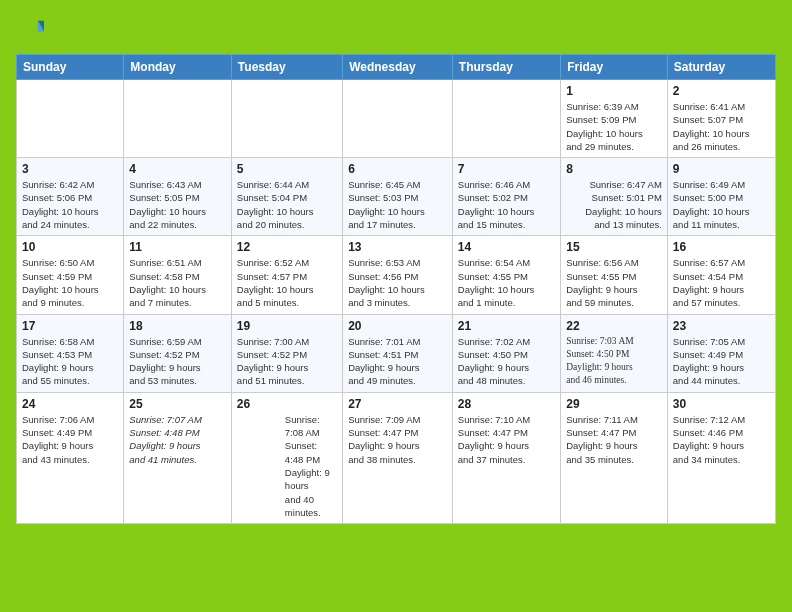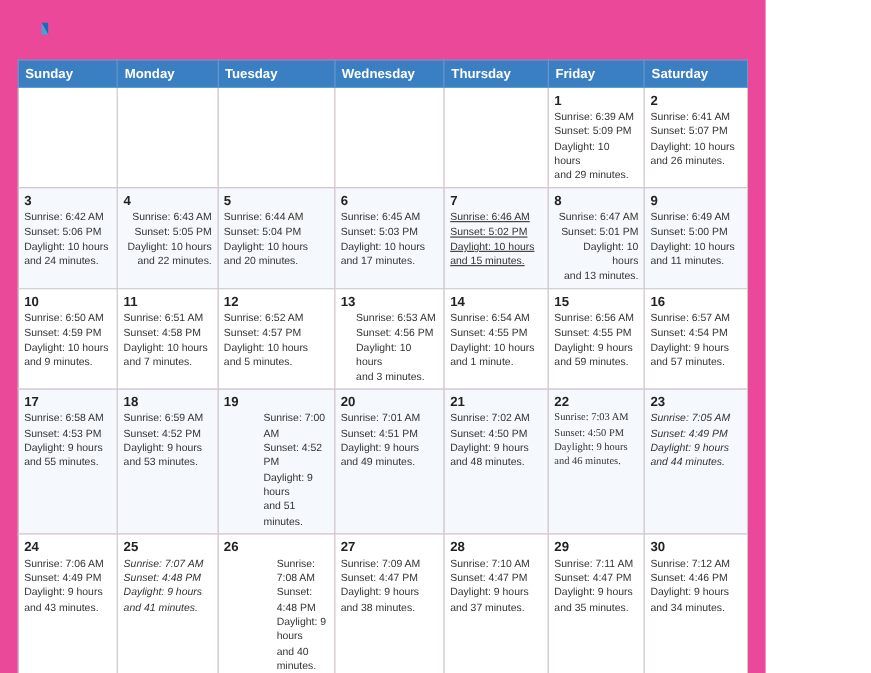--- a/index.html
+++ b/index.html
@@ -4,23 +4,23 @@
   <style>
     * { margin: 0; padding: 0; box-sizing: border-box; }
     body {
       font-family: Arial, sans-serif;
       background: #fff;
       width: 792px;
       height: 612px;
       overflow: hidden;
     }
     .page {
-      width: 696px;
+      width: 792px;
       height: 612px;
-      background: #ec4899;
+      background: #84cc16;
       padding: 16px 16px 8px 16px;
     }
     .header {
       display: flex;
       align-items: flex-start;
       justify-content: space-between;
       margin-bottom: 10px;
     }
     .logo {
       display: flex;
@@ -149,42 +149,42 @@
         <tr>
           <td>
             <div class="day-num">3</div>
             <div class="day-info" style="white-space: pre-line;">Sunrise: 6:42 AM
 Sunset: 5:06 PM
 Daylight: 10 hours
 and 24 minutes.</div>
           </td>
           <td>
             <div class="day-num">4</div>
-            <div class="day-info" style="white-space: pre-line; text-align: right;">Sunrise: 6:43 AM
+            <div class="day-info" style="white-space: pre-line;">Sunrise: 6:43 AM
 Sunset: 5:05 PM
 Daylight: 10 hours
 and 22 minutes.</div>
           </td>
           <td>
             <div class="day-num">5</div>
             <div class="day-info" style="white-space: pre-line;">Sunrise: 6:44 AM
 Sunset: 5:04 PM
 Daylight: 10 hours
 and 20 minutes.</div>
           </td>
           <td>
             <div class="day-num">6</div>
             <div class="day-info" style="white-space: pre-line;">Sunrise: 6:45 AM
 Sunset: 5:03 PM
 Daylight: 10 hours
 and 17 minutes.</div>
           </td>
           <td>
             <div class="day-num">7</div>
-            <div class="day-info" style="white-space: pre-line; text-decoration: underline;">Sunrise: 6:46 AM
+            <div class="day-info" style="white-space: pre-line;">Sunrise: 6:46 AM
 Sunset: 5:02 PM
 Daylight: 10 hours
 and 15 minutes.</div>
           </td>
           <td>
             <div class="day-num">8</div>
             <div class="day-info" style="white-space: pre-line; text-align: right;">Sunrise: 6:47 AM
 Sunset: 5:01 PM
 Daylight: 10 hours
 and 13 minutes.</div>
@@ -214,21 +214,21 @@
           </td>
           <td>
             <div class="day-num">12</div>
             <div class="day-info" style="white-space: pre-line;">Sunrise: 6:52 AM
 Sunset: 4:57 PM
 Daylight: 10 hours
 and 5 minutes.</div>
           </td>
           <td>
             <div class="day-num">13</div>
-            <div class="day-info" style="white-space: pre-line; margin-left: 14px;">Sunrise: 6:53 AM
+            <div class="day-info" style="white-space: pre-line;">Sunrise: 6:53 AM
 Sunset: 4:56 PM
 Daylight: 10 hours
 and 3 minutes.</div>
           </td>
           <td>
             <div class="day-num">14</div>
             <div class="day-info" style="white-space: pre-line;">Sunrise: 6:54 AM
 Sunset: 4:55 PM
 Daylight: 10 hours
 and 1 minute.</div>
@@ -258,21 +258,21 @@
           </td>
           <td>
             <div class="day-num">18</div>
             <div class="day-info" style="white-space: pre-line;">Sunrise: 6:59 AM
 Sunset: 4:52 PM
 Daylight: 9 hours
 and 53 minutes.</div>
           </td>
           <td>
             <div class="day-num">19</div>
-            <div class="day-info" style="white-space: pre-line; margin-left: 36px;">Sunrise: 7:00 AM
+            <div class="day-info" style="white-space: pre-line;">Sunrise: 7:00 AM
 Sunset: 4:52 PM
 Daylight: 9 hours
 and 51 minutes.</div>
           </td>
           <td>
             <div class="day-num">20</div>
             <div class="day-info" style="white-space: pre-line;">Sunrise: 7:01 AM
 Sunset: 4:51 PM
 Daylight: 9 hours
 and 49 minutes.</div>
@@ -286,21 +286,21 @@
           </td>
           <td>
             <div class="day-num">22</div>
             <div class="day-info" style="white-space: pre-line; font-family: Liberation Serif, serif;">Sunrise: 7:03 AM
 Sunset: 4:50 PM
 Daylight: 9 hours
 and 46 minutes.</div>
           </td>
           <td>
             <div class="day-num">23</div>
-            <div class="day-info" style="white-space: pre-line; font-style: italic;">Sunrise: 7:05 AM
+            <div class="day-info" style="white-space: pre-line;">Sunrise: 7:05 AM
 Sunset: 4:49 PM
 Daylight: 9 hours
 and 44 minutes.</div>
           </td>
         </tr>
         <tr>
           <td>
             <div class="day-num">24</div>
             <div class="day-info" style="white-space: pre-line;">Sunrise: 7:06 AM
 Sunset: 4:49 PM

